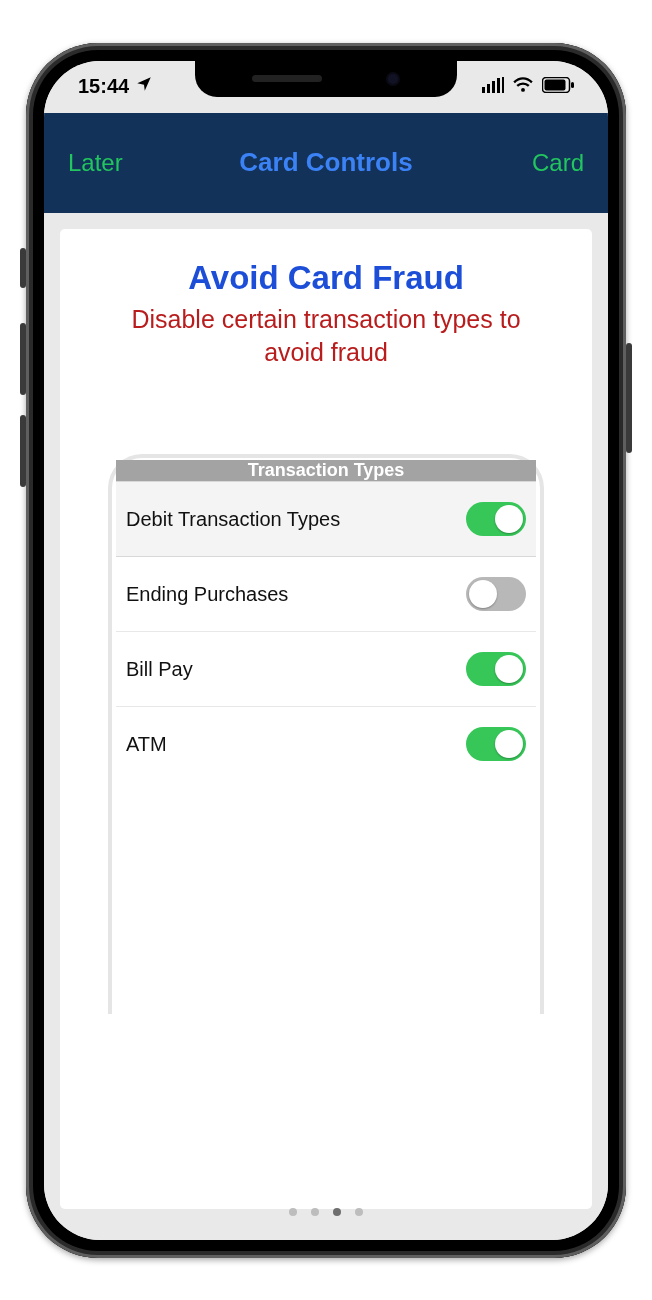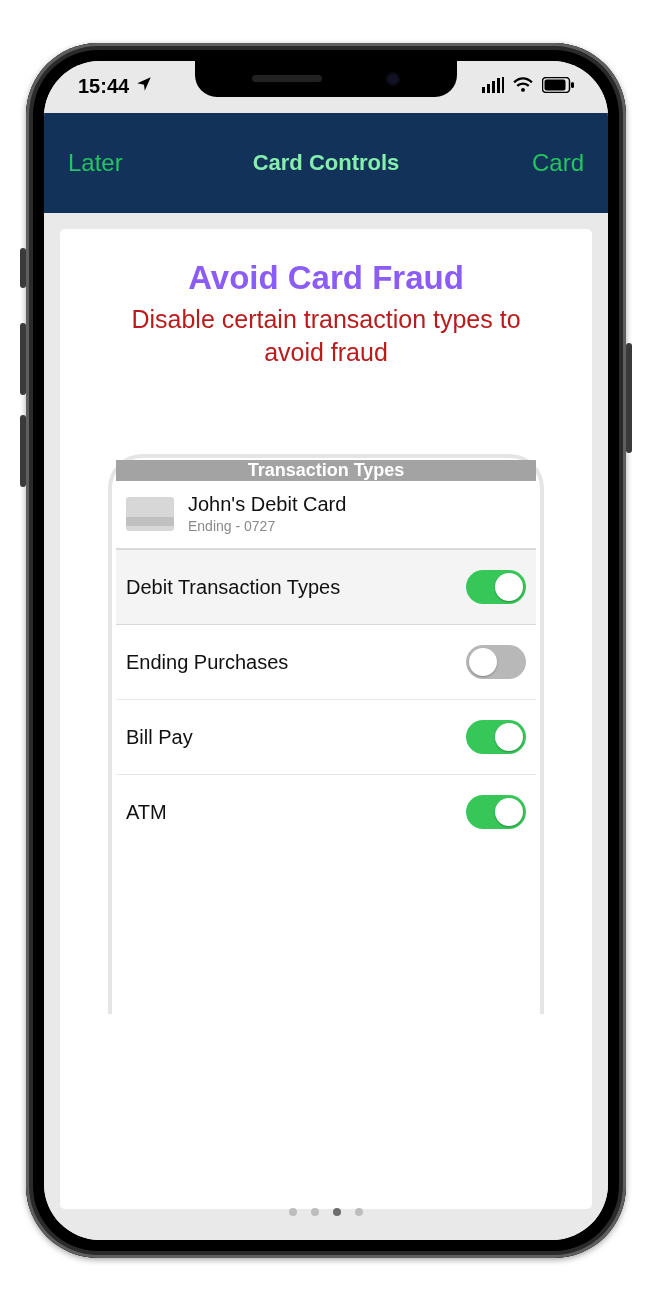--- a/index.html
+++ b/index.html
@@ -106,23 +106,23 @@
       background: #12325a;
       display:flex;
       align-items:center;
       justify-content:space-between;
       padding: 0 24px;
       z-index:30;
     }
     .nav-title {
       position:absolute; left:0; right:0;
       text-align:center;
-      color:#86efac;
+      color:#3b82f6;
       font-weight:700;
-      font-size:22px;
+      font-size:26px;
     }
     .nav-btn {
       color:#22c55e;
       font-size:24px;
       font-weight:400;
       position:relative;
       z-index:2;
     }
 
     
@@ -140,21 +140,21 @@
       height: 980px;
       padding-top: 30px;
       position:relative;
       overflow:hidden;
     }
 
     .card h1 {
       text-align:center;
       font-size:33px;
       font-weight:800;
-      color:#8b5cf6;
+      color:#1d4ed8;
     }
     .card .subtitle {
       text-align:center;
       font-size:25px;
       line-height:1.35;
       color:#b91c1c;
       margin-top:6px;
       padding: 0 40px;
     }
 
@@ -320,27 +320,20 @@
 
           <h1>Avoid Card Fraud</h1>
           <p class="subtitle">Disable certain transaction types to avoid fraud</p>
 
           <div class="preview">
             <div class="preview-frame"></div>
 
             <div class="preview-inner">
               <div class="section-header">Transaction Types</div>
 
-              <div class="card-info">
-                <div class="card-icon"></div>
-                <div>
-                  <div class="card-name">John's Debit Card</div>
-                  <div class="card-ending">Ending - 0727</div>
-                </div>
-              </div>
 
               <div class="row shaded">
                 <span>Debit Transaction Types</span>
                 <span class="toggle on">
                     <span class="knob"></span>
                   </span>
               </div>
               <div class="row">
                 <span>Ending Purchases</span>
                 <span class="toggle off">

